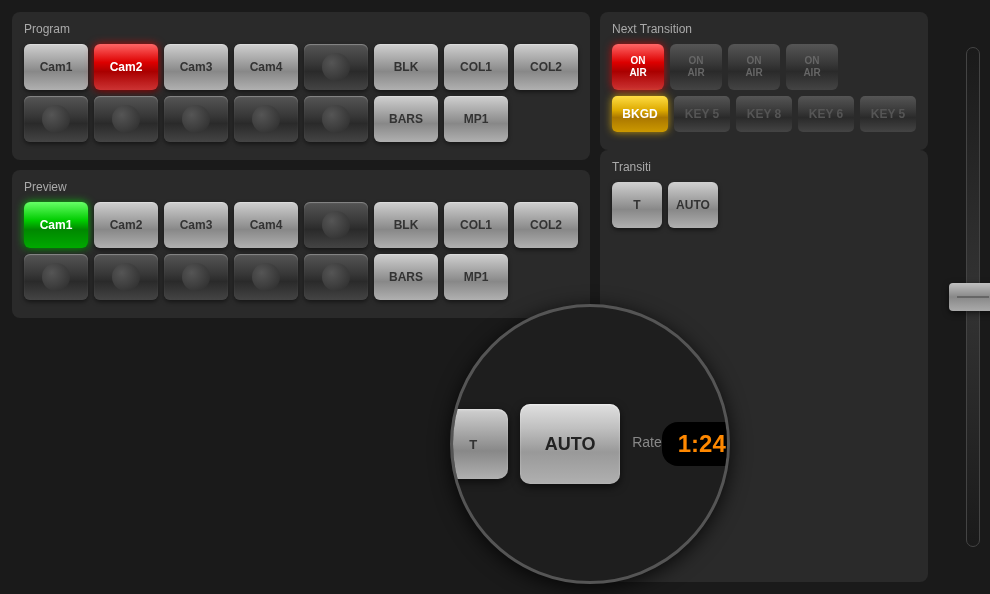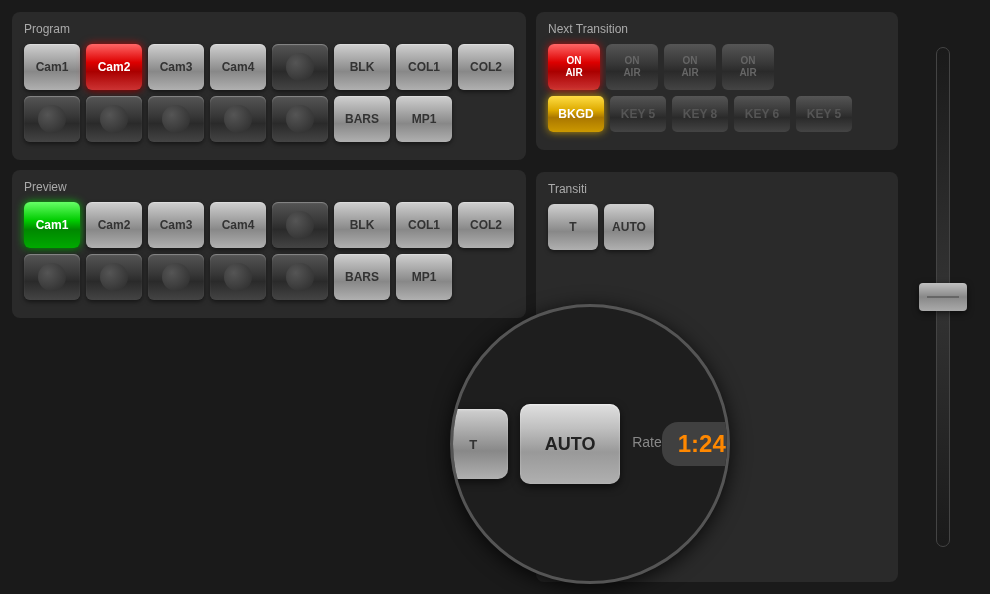--- a/index.html
+++ b/index.html
@@ -43,21 +43,21 @@
 
     .button-row {
       display: flex;
       gap: 6px;
       margin-bottom: 6px;
       align-items: center;
     }
 
     
     .sw-btn {
-      width: 56px;
+      width: 64px;
       height: 46px;
       border-radius: 6px;
       border: none;
       cursor: pointer;
       font-size: 12px;
       font-weight: bold;
       color: #333;
       background: linear-gradient(180deg, #d0d0d0 0%, #a0a0a0 40%, #888 60%, #b0b0b0 100%);
       box-shadow: 0 2px 4px rgba(0,0,0,0.5), inset 0 1px 1px rgba(255,255,255,0.3);
       display: flex;
@@ -89,21 +89,21 @@
       height: 28px;
       border-radius: 50%;
       background: radial-gradient(circle at 35% 35%, #555, #2a2a2a);
       display: block;
     }
 
     
     .right-panel {
       display: flex;
       flex-direction: column;
-      gap: 22px;
+      gap: 0;
       flex: 1;
     }
 
     .next-transition-section {
       background: #2a2a2a;
       border-radius: 8px;
       padding: 10px 12px 12px 12px;
     }
 
     
@@ -273,21 +273,21 @@
       align-items: center;
     }
 
     .rate-label {
       color: #888;
       font-size: 14px;
       margin-bottom: 4px;
     }
 
     .rate-value-box {
-      background: #404040;
+      background: #000000;
       border-radius: 16px;
       padding: 8px 16px;
       min-width: 80px;
       text-align: center;
     }
 
     .rate-value {
       color: #ff8800;
       font-size: 24px;
       font-weight: bold;

